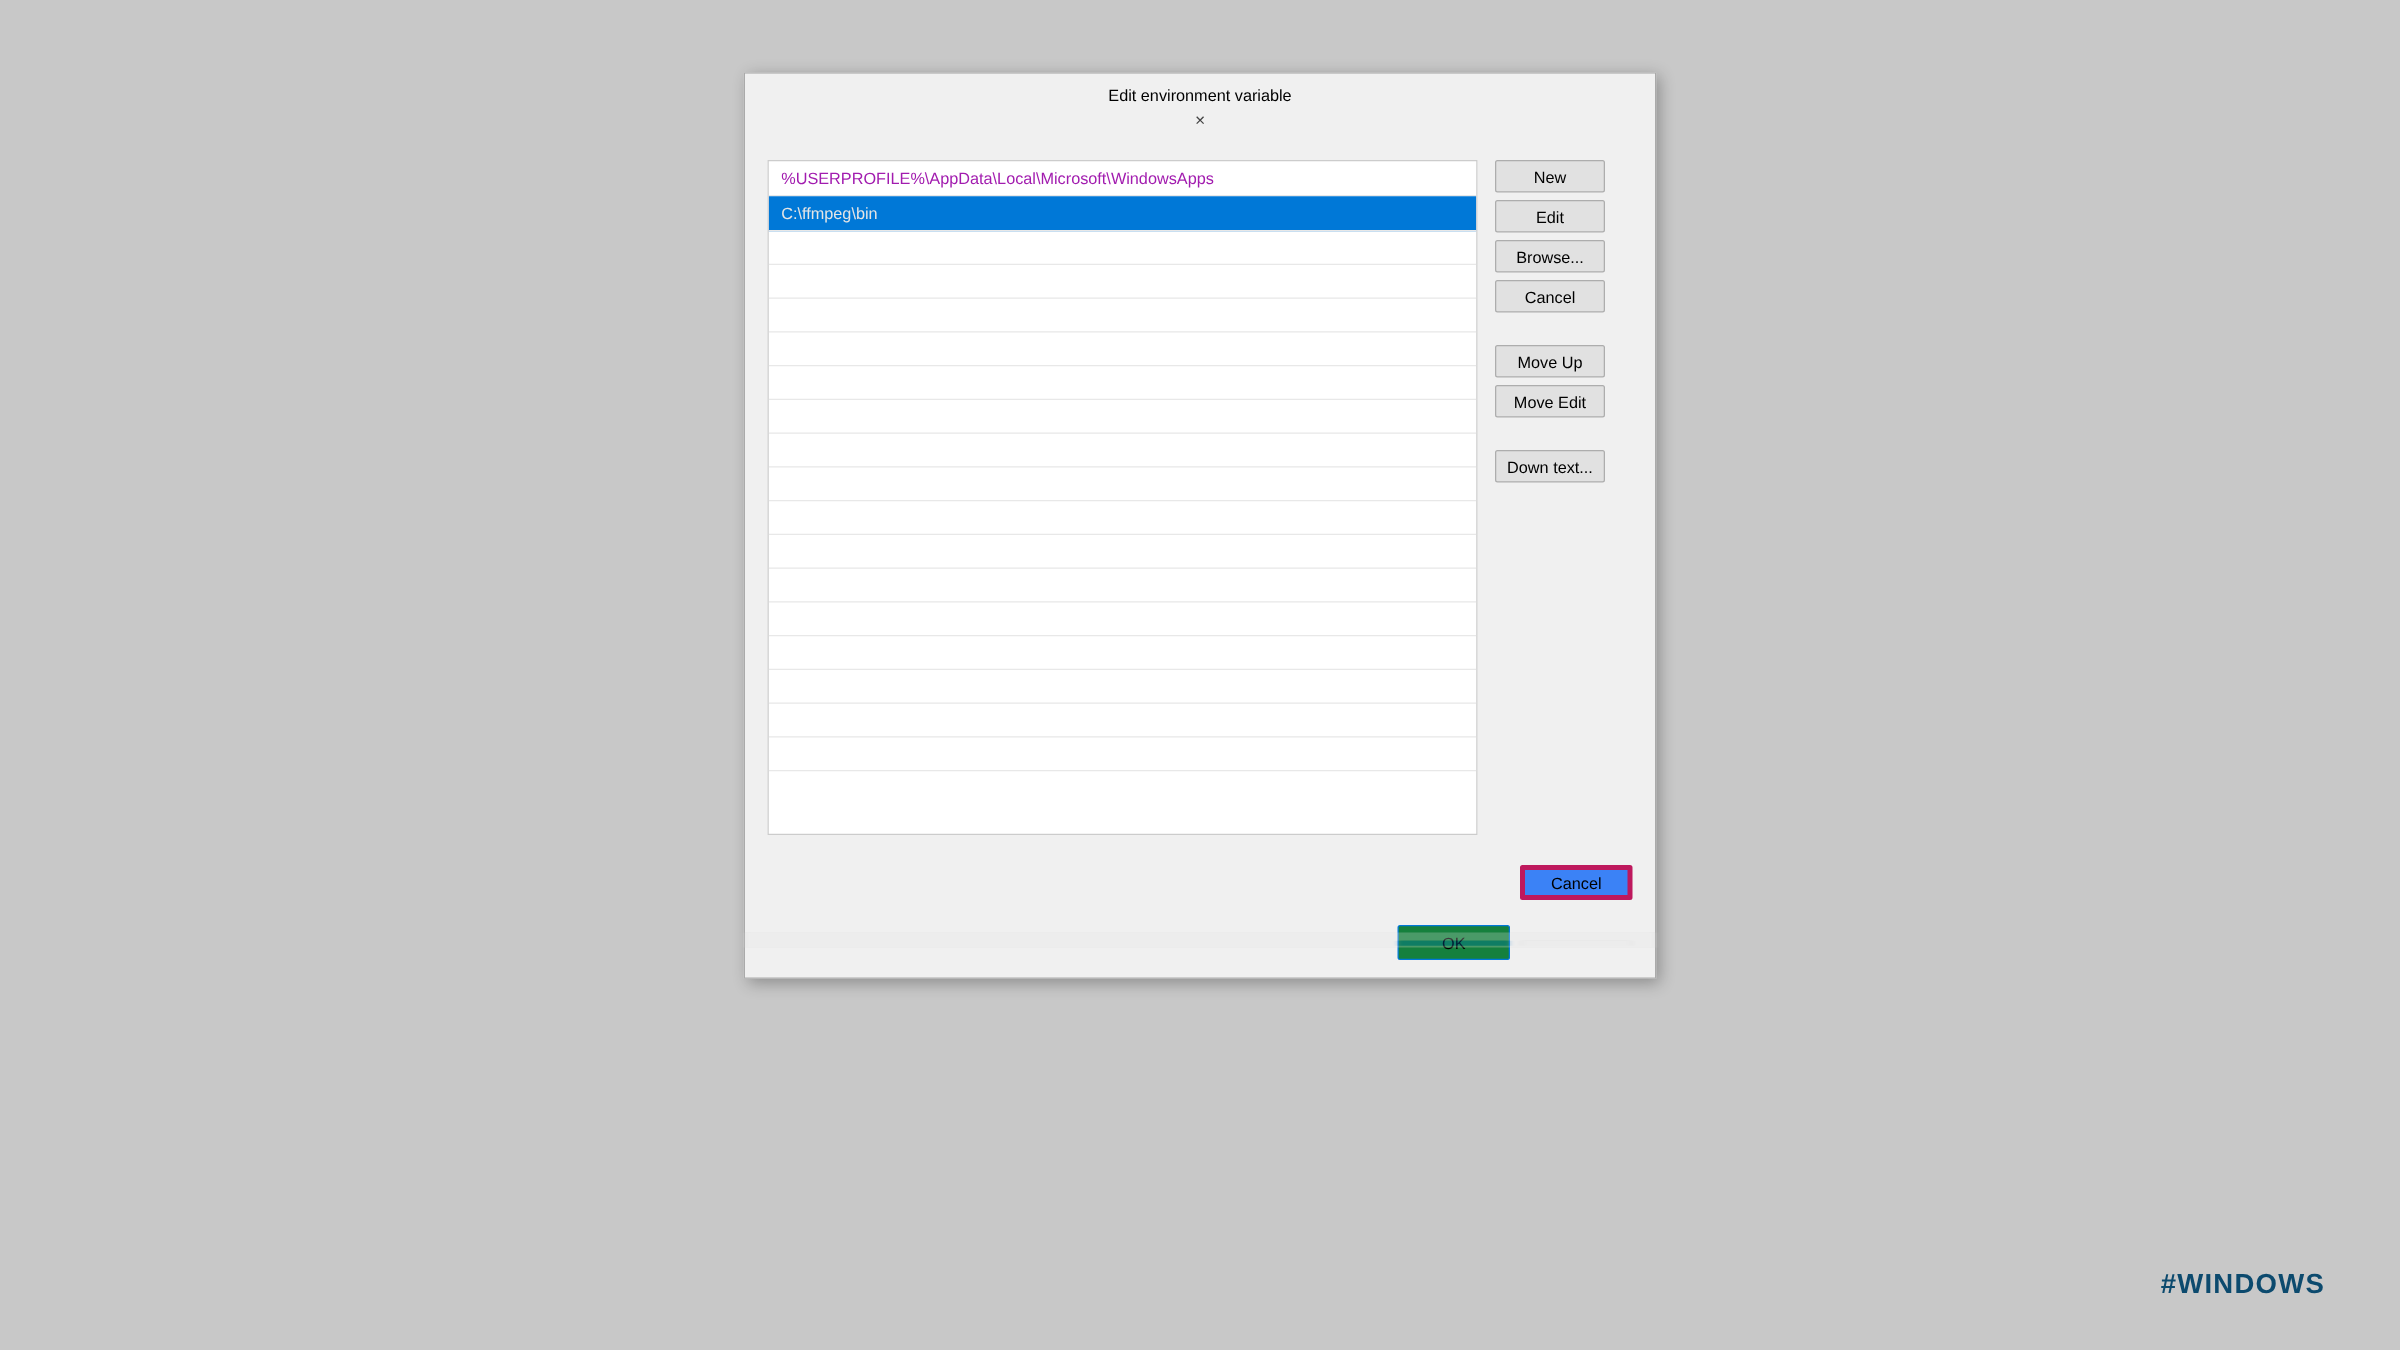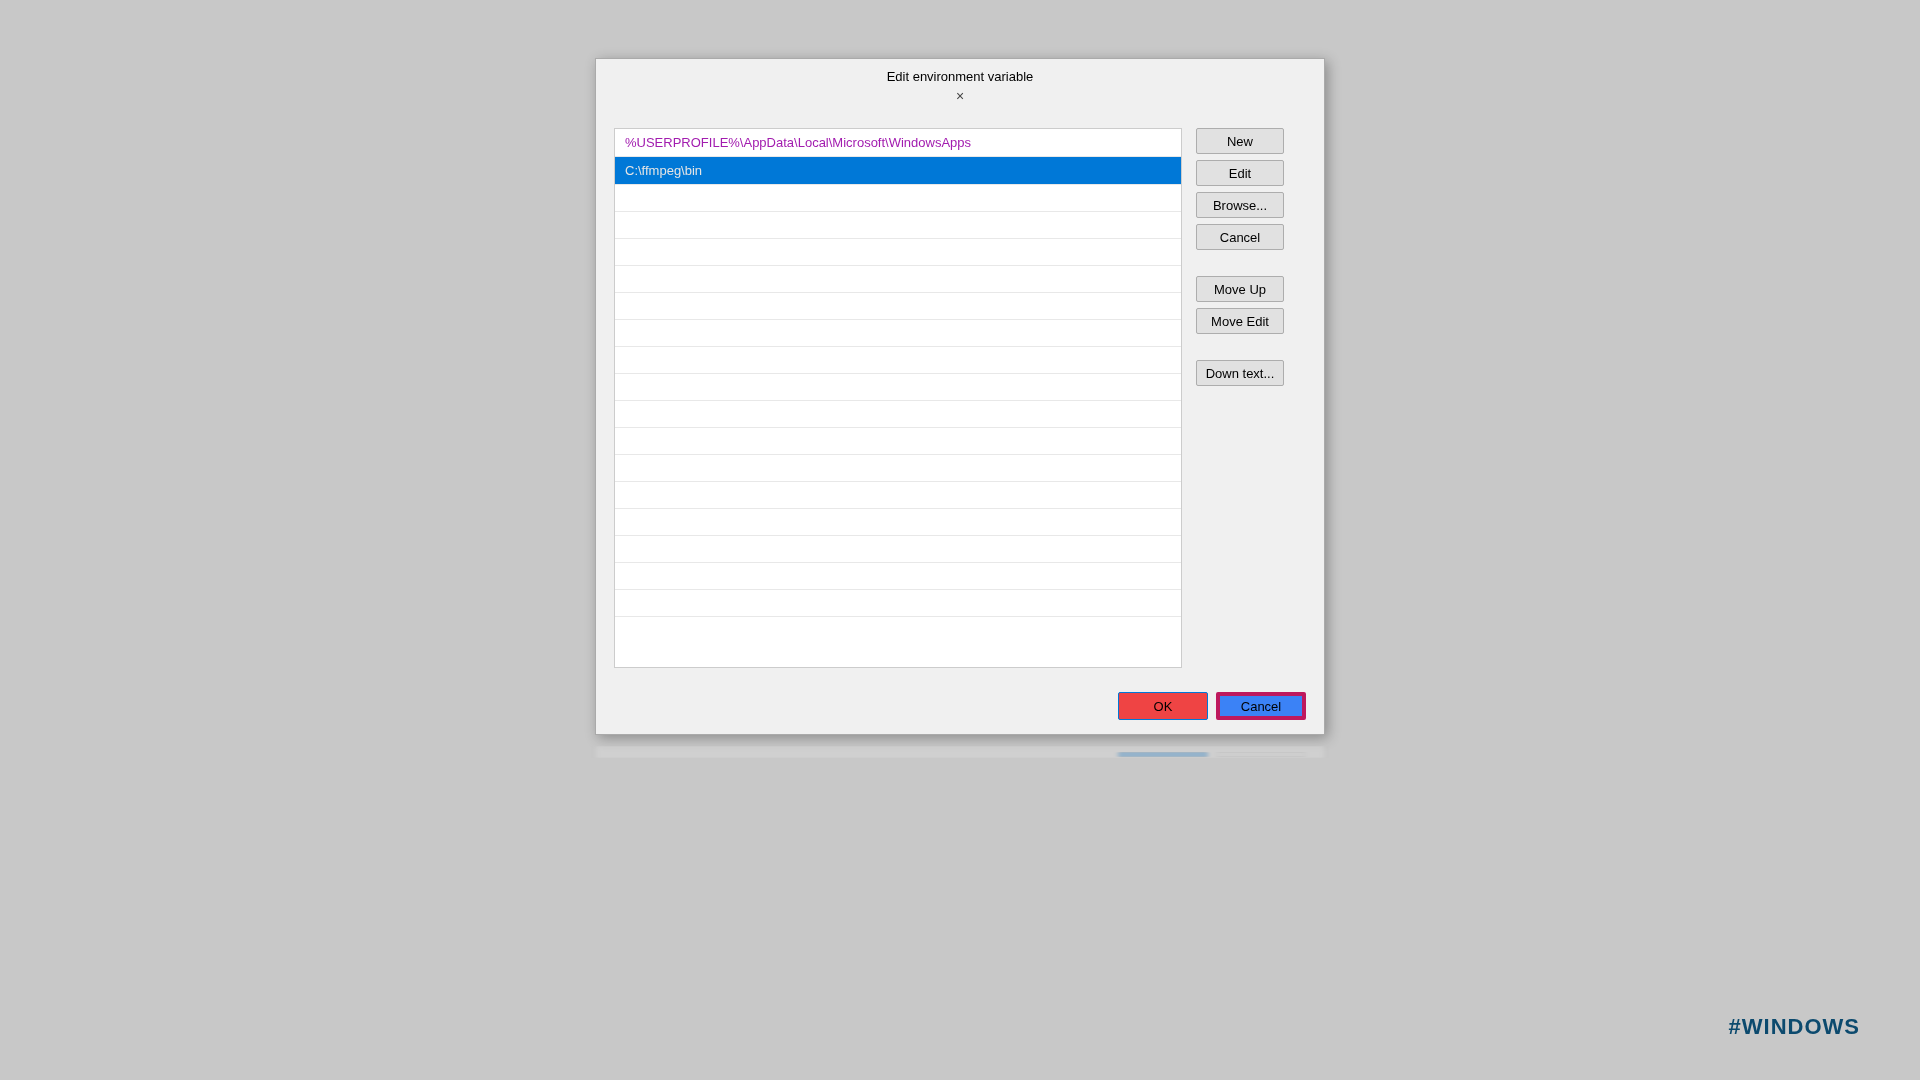--- a/index.html
+++ b/index.html
@@ -162,21 +162,22 @@
       background: #3b82f6;
       border: 4px solid #be185d;
       cursor: pointer;
       font-size: 13px;
       color: #000;
       border-radius: 2px;
     }
 
     .footer-btn.ok-btn {
       border: 1.5px solid #0078d7;
-      background: #ef4444;
+      background: #15803d;
+      margin-top: 48px;
     }
 
     
     .dialog-reflection {
       position: absolute;
       top: 758px;
       left: 50%;
       transform: translateX(-50%) scaleY(-0.15);
       transform-origin: top center;
       width: 730px;

